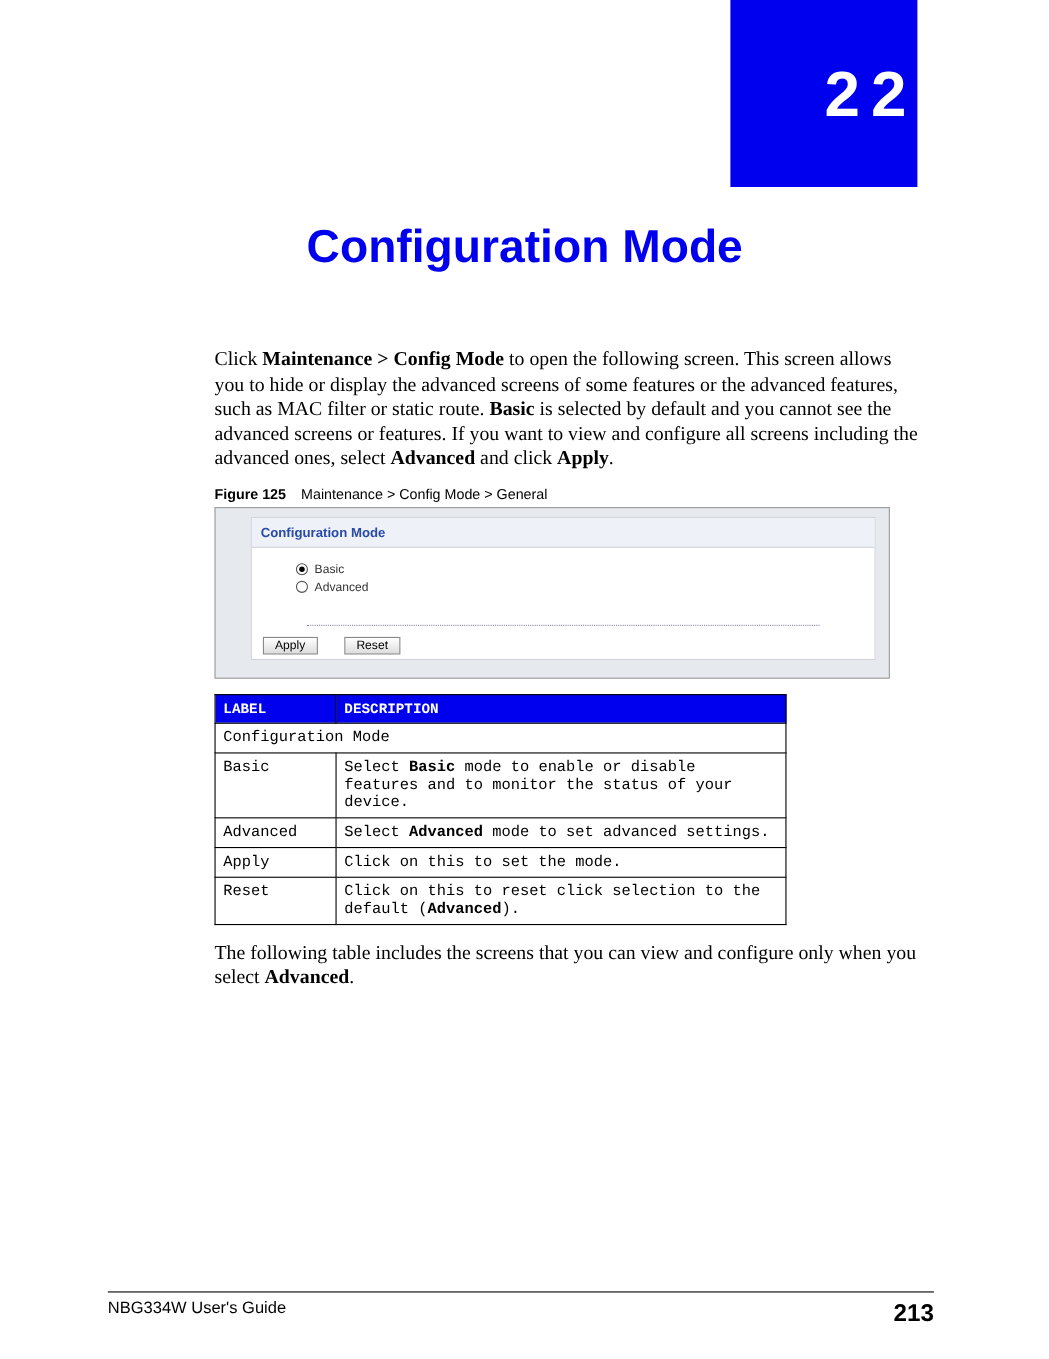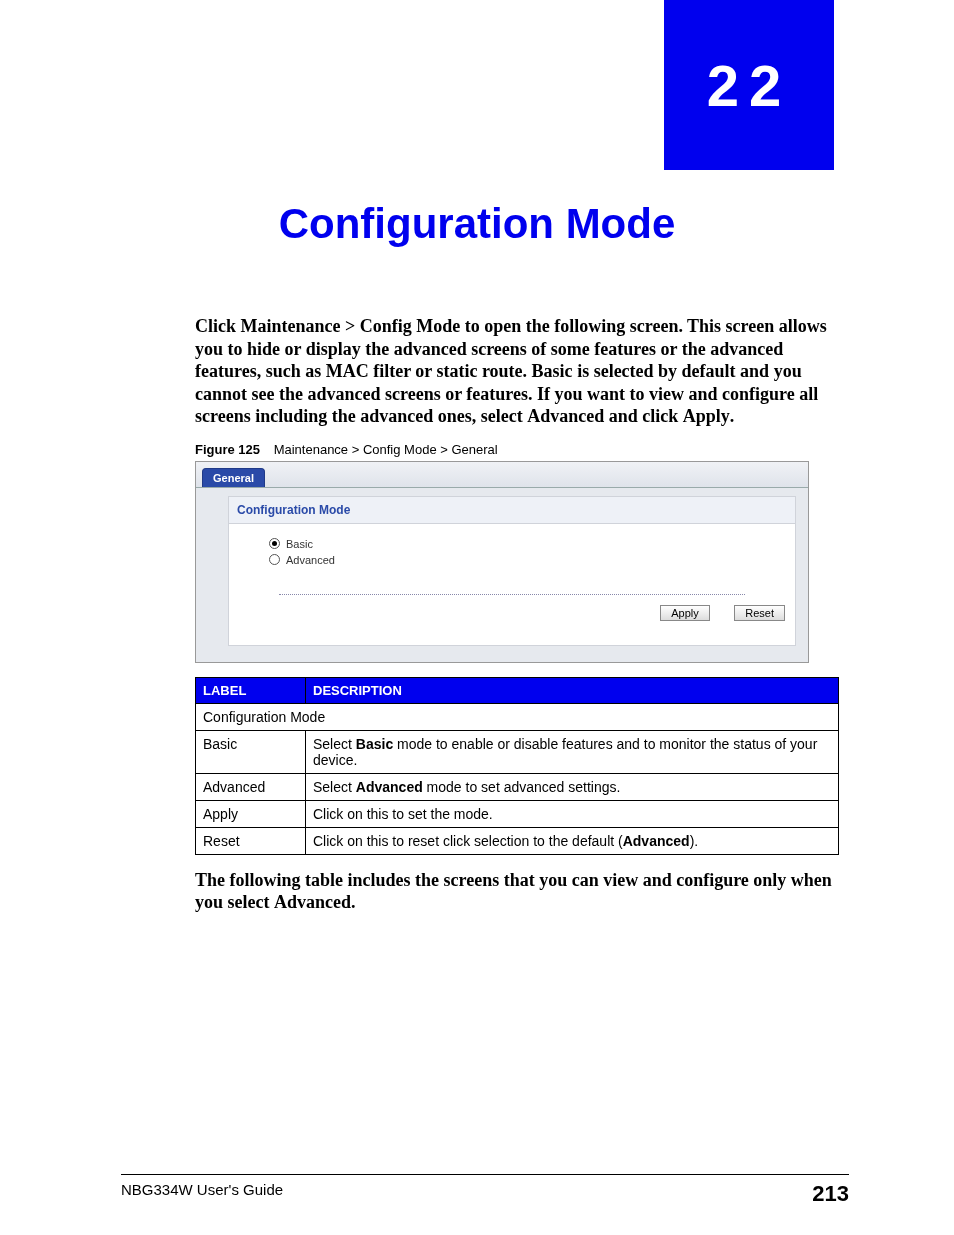--- a/index.html
+++ b/index.html
@@ -24,21 +24,21 @@
     width: 170px;
     height: 170px;
     background: #0000ee;
     color: #fff;
     font-family: Arial, Helvetica, sans-serif;
     font-weight: bold;
     font-size: 58px;
     letter-spacing: 10px;
     display: flex;
     align-items: center;
-    justify-content: center;
+    justify-content: flex-end;
   }
   .chapter-title {
     position: absolute;
     top: 200px;
     left: 0;
     right: 0;
     text-align: center;
     color: #0000ee;
     font-family: Arial, Helvetica, sans-serif;
     font-weight: bold;
@@ -49,21 +49,20 @@
   .content {
     position: absolute;
     top: 315px;
     left: 195px;
     width: 640px;
   }
   .para {
     font-size: 18px;
     line-height: 1.25;
     margin: 0 0 14px 0;
-    font-weight: bold;
   }
   .caption {
     font-family: Arial, Helvetica, sans-serif;
     font-size: 13px;
     margin: 8px 0 4px 0;
   }
   .caption .capnum { font-weight: bold; margin-right: 10px; }
   .screenshot {
     border: 1px solid #999;
     background: #e6e9ee;
@@ -110,54 +109,54 @@
   .radio-row { margin: 4px 0; display:flex; align-items:center; gap:6px; }
   .radio-row .circle {
     width:11px; height:11px; border:1px solid #555; border-radius:50%;
     display:inline-flex; align-items:center; justify-content:center; background:#fff;
   }
   .radio-row .dot { width:5px; height:5px; background:#000; border-radius:50%; }
   .dotted-divider {
     border-top: 1px dotted #88a;
     margin: 10px 50px 8px 50px;
   }
-  .btn-row { text-align:right; padding-bottom:24px; }
+  .btn-row { text-align:left; padding-bottom:4px; }
   .sbtn {
     display:inline-block;
     font-size:11px;
     font-family: Arial, sans-serif;
     background: linear-gradient(#fff,#ddd);
     border:1px solid #888;
     padding:1px 10px;
     margin: 0 10px;
   }
   table.desc {
     border-collapse: collapse;
-    width: 644px;
-    font-family: Liberation Sans, sans-serif;
+    width: 520px;
+    font-family: Liberation Mono, monospace;
     font-size: 14px;
     margin-bottom: 14px;
   }
   table.desc th, table.desc td {
     border: 1px solid #000;
     padding: 5px 7px;
     text-align: left;
     vertical-align: top;
   }
   table.desc thead th {
     background: #0000ee;
     color: #fff;
     font-weight: bold;
     font-size: 13px;
   }
   table.desc .label-col { width: 110px; }
   .footer {
     position: absolute;
     bottom: 28px;
-    left: 121px;
+    left: 98px;
     right: 105px;
     border-top: 1px solid #000;
     padding-top: 6px;
     font-family: Arial, Helvetica, sans-serif;
     font-size: 15px;
     display: flex;
     justify-content: space-between;
   }
   .footer .pnum { font-weight: bold; font-size: 22px; }
 </style>
@@ -177,23 +176,20 @@
     <p class="para">
       <span>Click </span><b>Maintenance &gt; Config Mode</b><span> to open the following screen. This screen allows you to hide or display the advanced screens of some features or the advanced features, such as MAC filter or static route. </span><b>Basic</b><span> is selected by default and you cannot see the advanced screens or features. If you want to view and configure all screens including the advanced ones, select </span><b>Advanced</b><span> and click </span><b>Apply</b><span>.</span>
     </p>
 
     <div class="caption">
       <span class="capnum">Figure 125</span>
       <span>Maintenance &gt; Config Mode &gt; General</span>
     </div>
 
     <div class="screenshot">
-      <div class="tab-row">
-        <div class="tab">General</div>
-      </div>
       <div class="panel">
         <div class="section-head">Configuration Mode</div>
         <div class="radio-block">
           <div class="radio-row">
             <span class="circle">
                 <span class="dot"></span>
               </span>
             <span>Basic</span>
           </div>
           <div class="radio-row">

